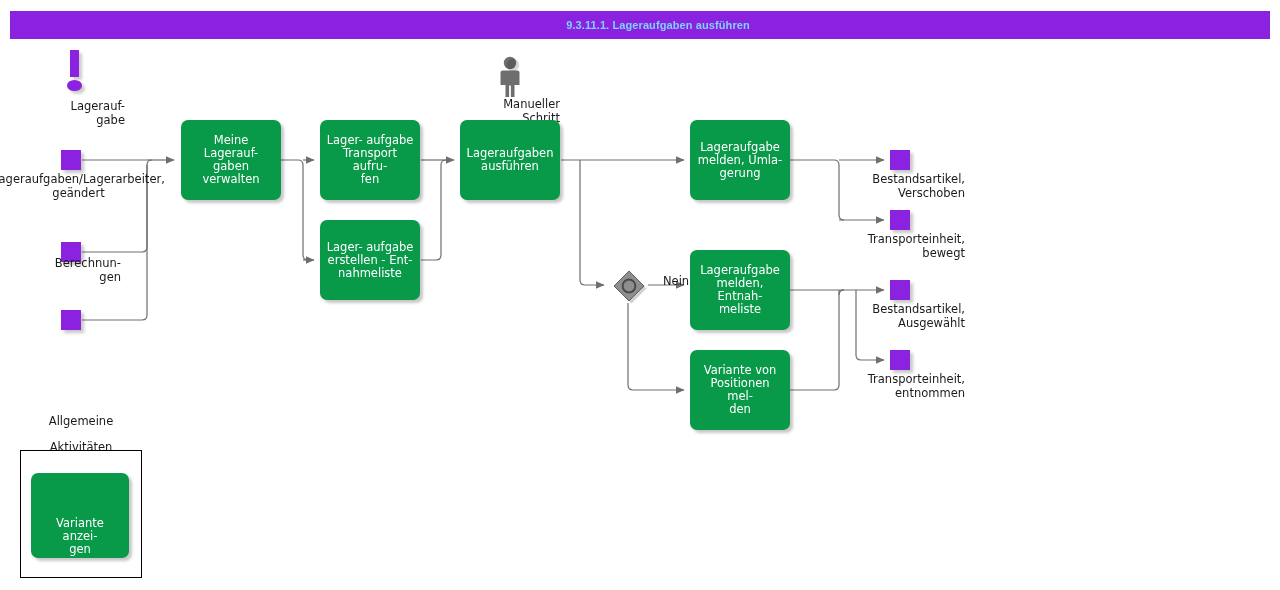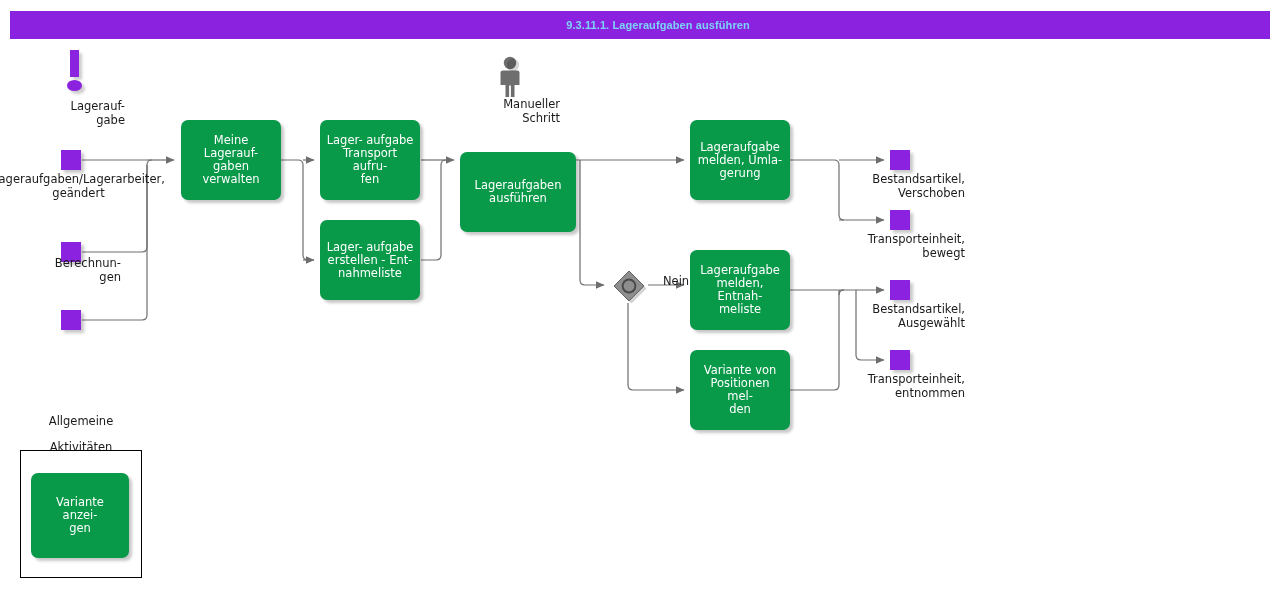--- a/index.html
+++ b/index.html
@@ -226,21 +226,21 @@
         <path d="M6.5,16.5 Q6.5,14.5 9,14.5 L23,14.5 Q25.5,14.5 25.5,16.5 L25.5,29 L20.5,29 L20.5,41 L16.9,41 L16.9,29.5 L15.1,29.5 L15.1,41 L11.5,41 L11.5,29 L6.5,29 Z"></path>
       </g>
       <g fill="rgba(0,0,0,0.16)">
         <circle cx="19" cy="9" r="6.2"></circle>
       </g>
     </svg>
   </div>
   <div class="lbl" style="left:460px; top:98px; width:100px;">Manueller
 Schritt</div>
 
-  <div class="act" style="left:460px; top:120px; width:116px; height:80px;margin-top:32px;">
+  <div class="act" style="left:460px; top:120px; width:100px; height:80px;">
     <span class="act-label">Lageraufgaben
 ausführen</span>
   </div>
 
   <div class="act" style="left:690px; top:120px; width:100px; height:80px;">
     <span class="act-label">Lageraufgabe
 melden, Umla-
 gerung</span>
   </div>
 
@@ -282,18 +282,18 @@
 
   <div class="evt" style="left:890px; top:350px;"></div>
   <div class="lbl" style="left:835px; top:373px; width:130px;">Transporteinheit,
 entnommen</div>
 
   <div class="legend-title" style="left:20px; top:408px; width:122px;">Allgemeine
 Aktivitäten</div>
 
   <div class="legend-frame" style="left:20px; top:450px; width:122px; height:128px;"></div>
 
-  <div class="act" style="left:31px; top:473px; width:98px; height:85px;">
+  <div class="act" style="left:31px; top:473px; width:98px; height:85px;align-items:flex-end;">
     <span class="act-label">Variante anzei-
 gen</span>
   </div>
 
 </div>
 
 </body></html>

